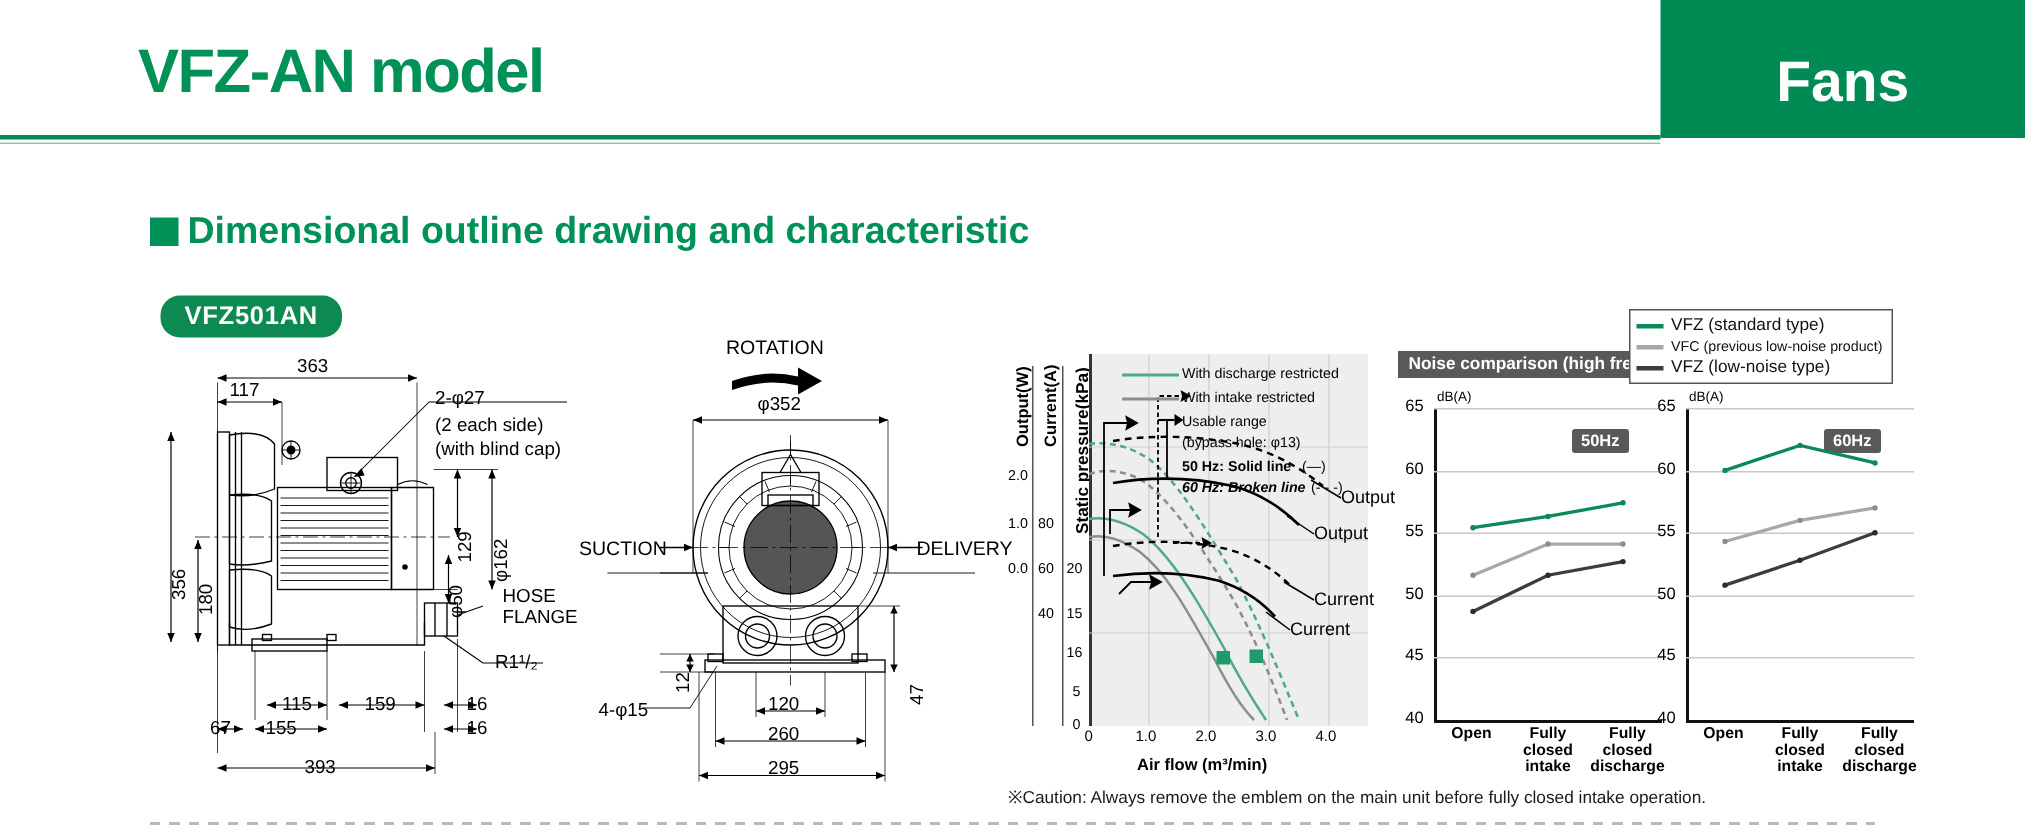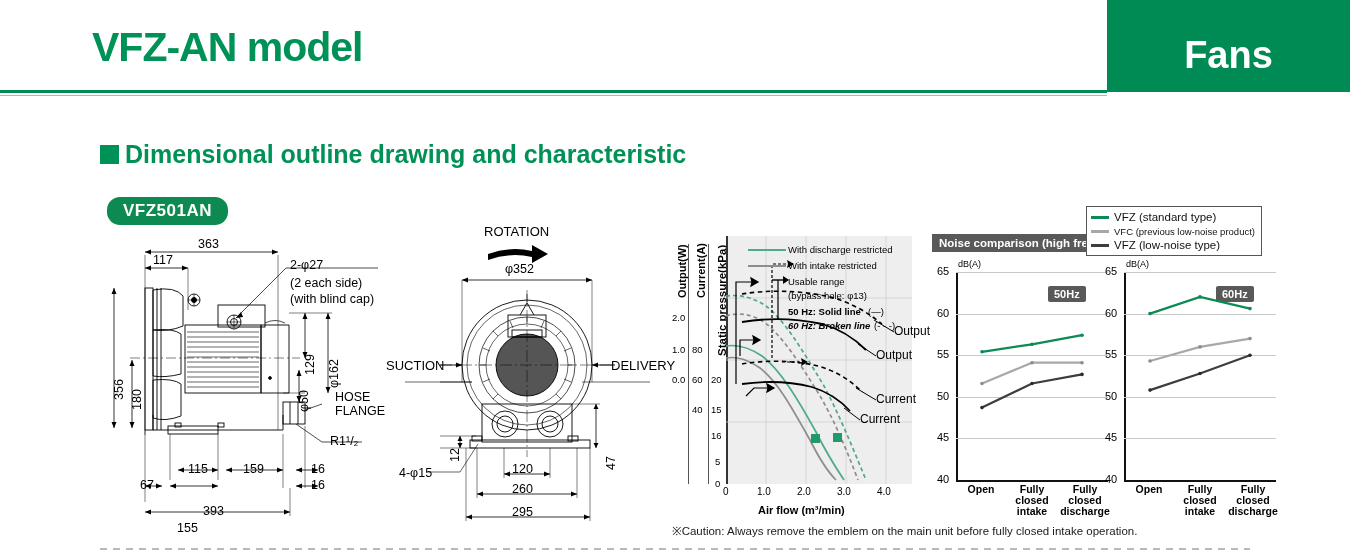--- a/index.html
+++ b/index.html
@@ -230,21 +230,21 @@
 <div class="dw v" style="left:297px;top:412px;">φ50</div>
 <div class="dw" style="left:290px;top:258px;">2-φ27</div>
 <div class="dw" style="left:290px;top:276px;">(2 each side)</div>
 <div class="dw" style="left:290px;top:292px;">(with blind cap)</div>
 <div class="dw" style="left:335px;top:390px;">HOSE</div>
 <div class="dw" style="left:335px;top:404px;">FLANGE</div>
 <div class="dw" style="left:330px;top:434px;">R1¹/₂</div>
 <div class="dw" style="left:188px;top:462px;">115</div>
 <div class="dw" style="left:243px;top:462px;">159</div>
 <div class="dw" style="left:311px;top:462px;">16</div>
-<div class="dw" style="left:177px;top:478px;margin-top:43px;">155</div>
+<div class="dw" style="left:177px;top:478px;">155</div>
 <div class="dw" style="left:140px;top:478px;">67</div>
 <div class="dw" style="left:311px;top:478px;">16</div>
 <div class="dw" style="left:203px;top:504px;">393</div>
 
 <svg class="draw" style="left:400px;top:222px;" width="280" height="310" viewBox="0 0 280 310">
   <g stroke="#000" fill="none" stroke-width="0.9">
 
     <path d="M88 32 q22 -8 44 -3 l0 -6 l16 9 l-16 9 l0 -6 q-22 -5 -44 3 z" fill="#000" stroke="none"></path>
 
     <line x1="62" y1="58" x2="192" y2="58" stroke-width="0.8"></line>

